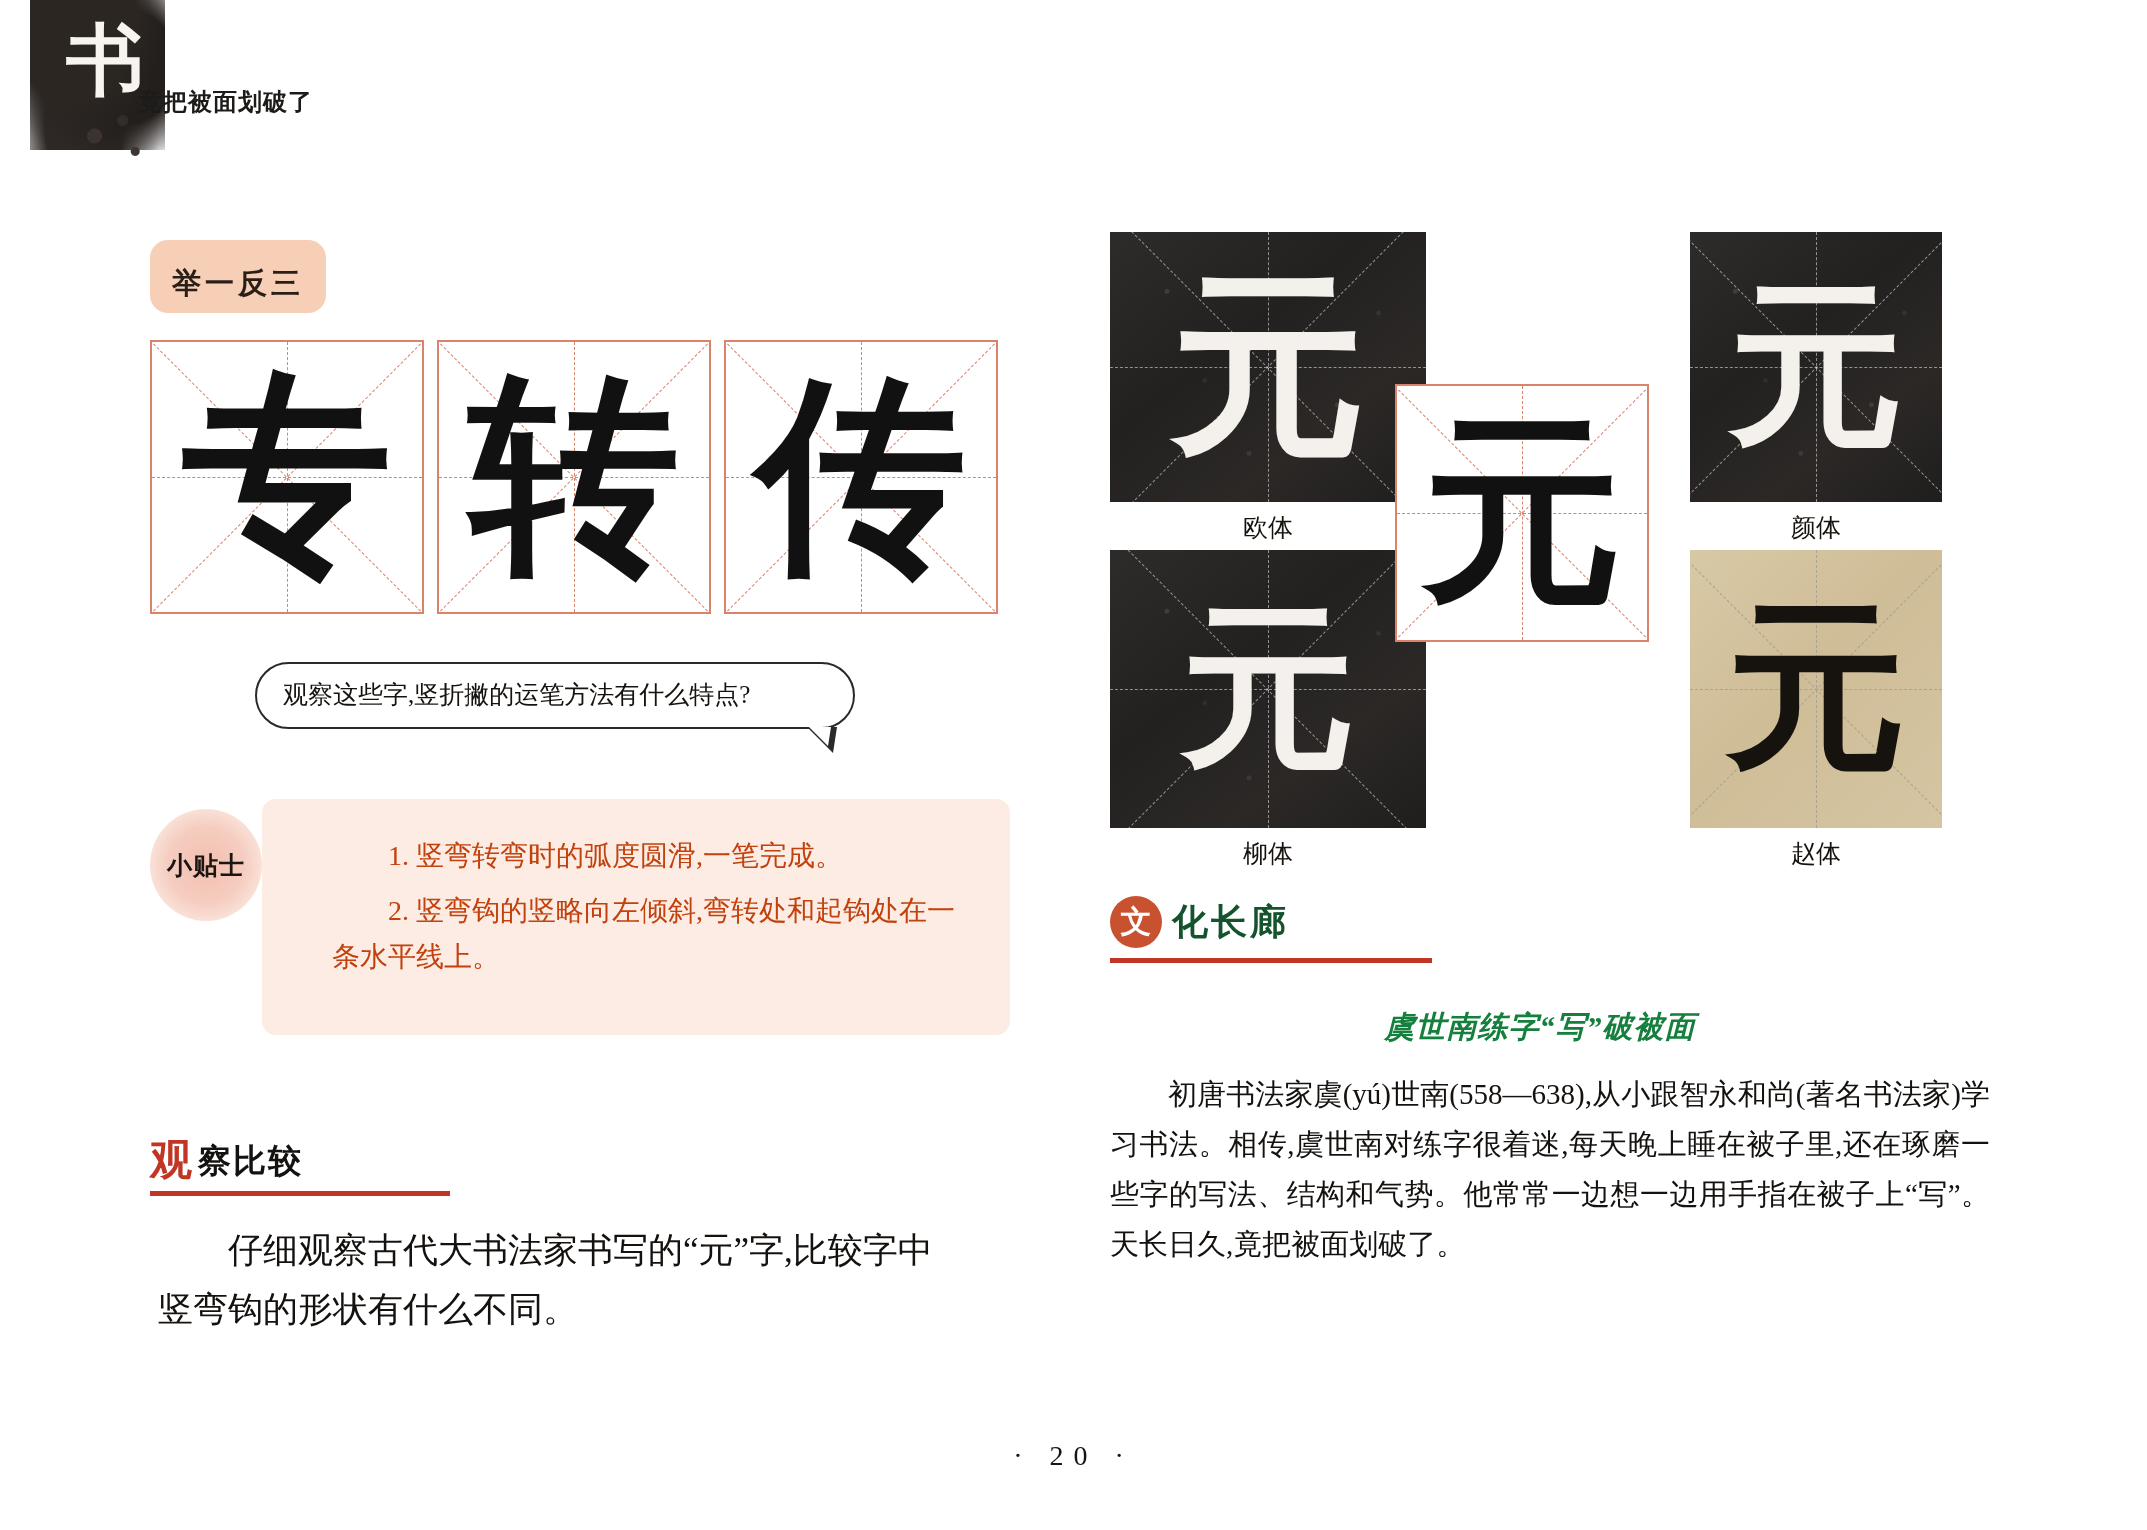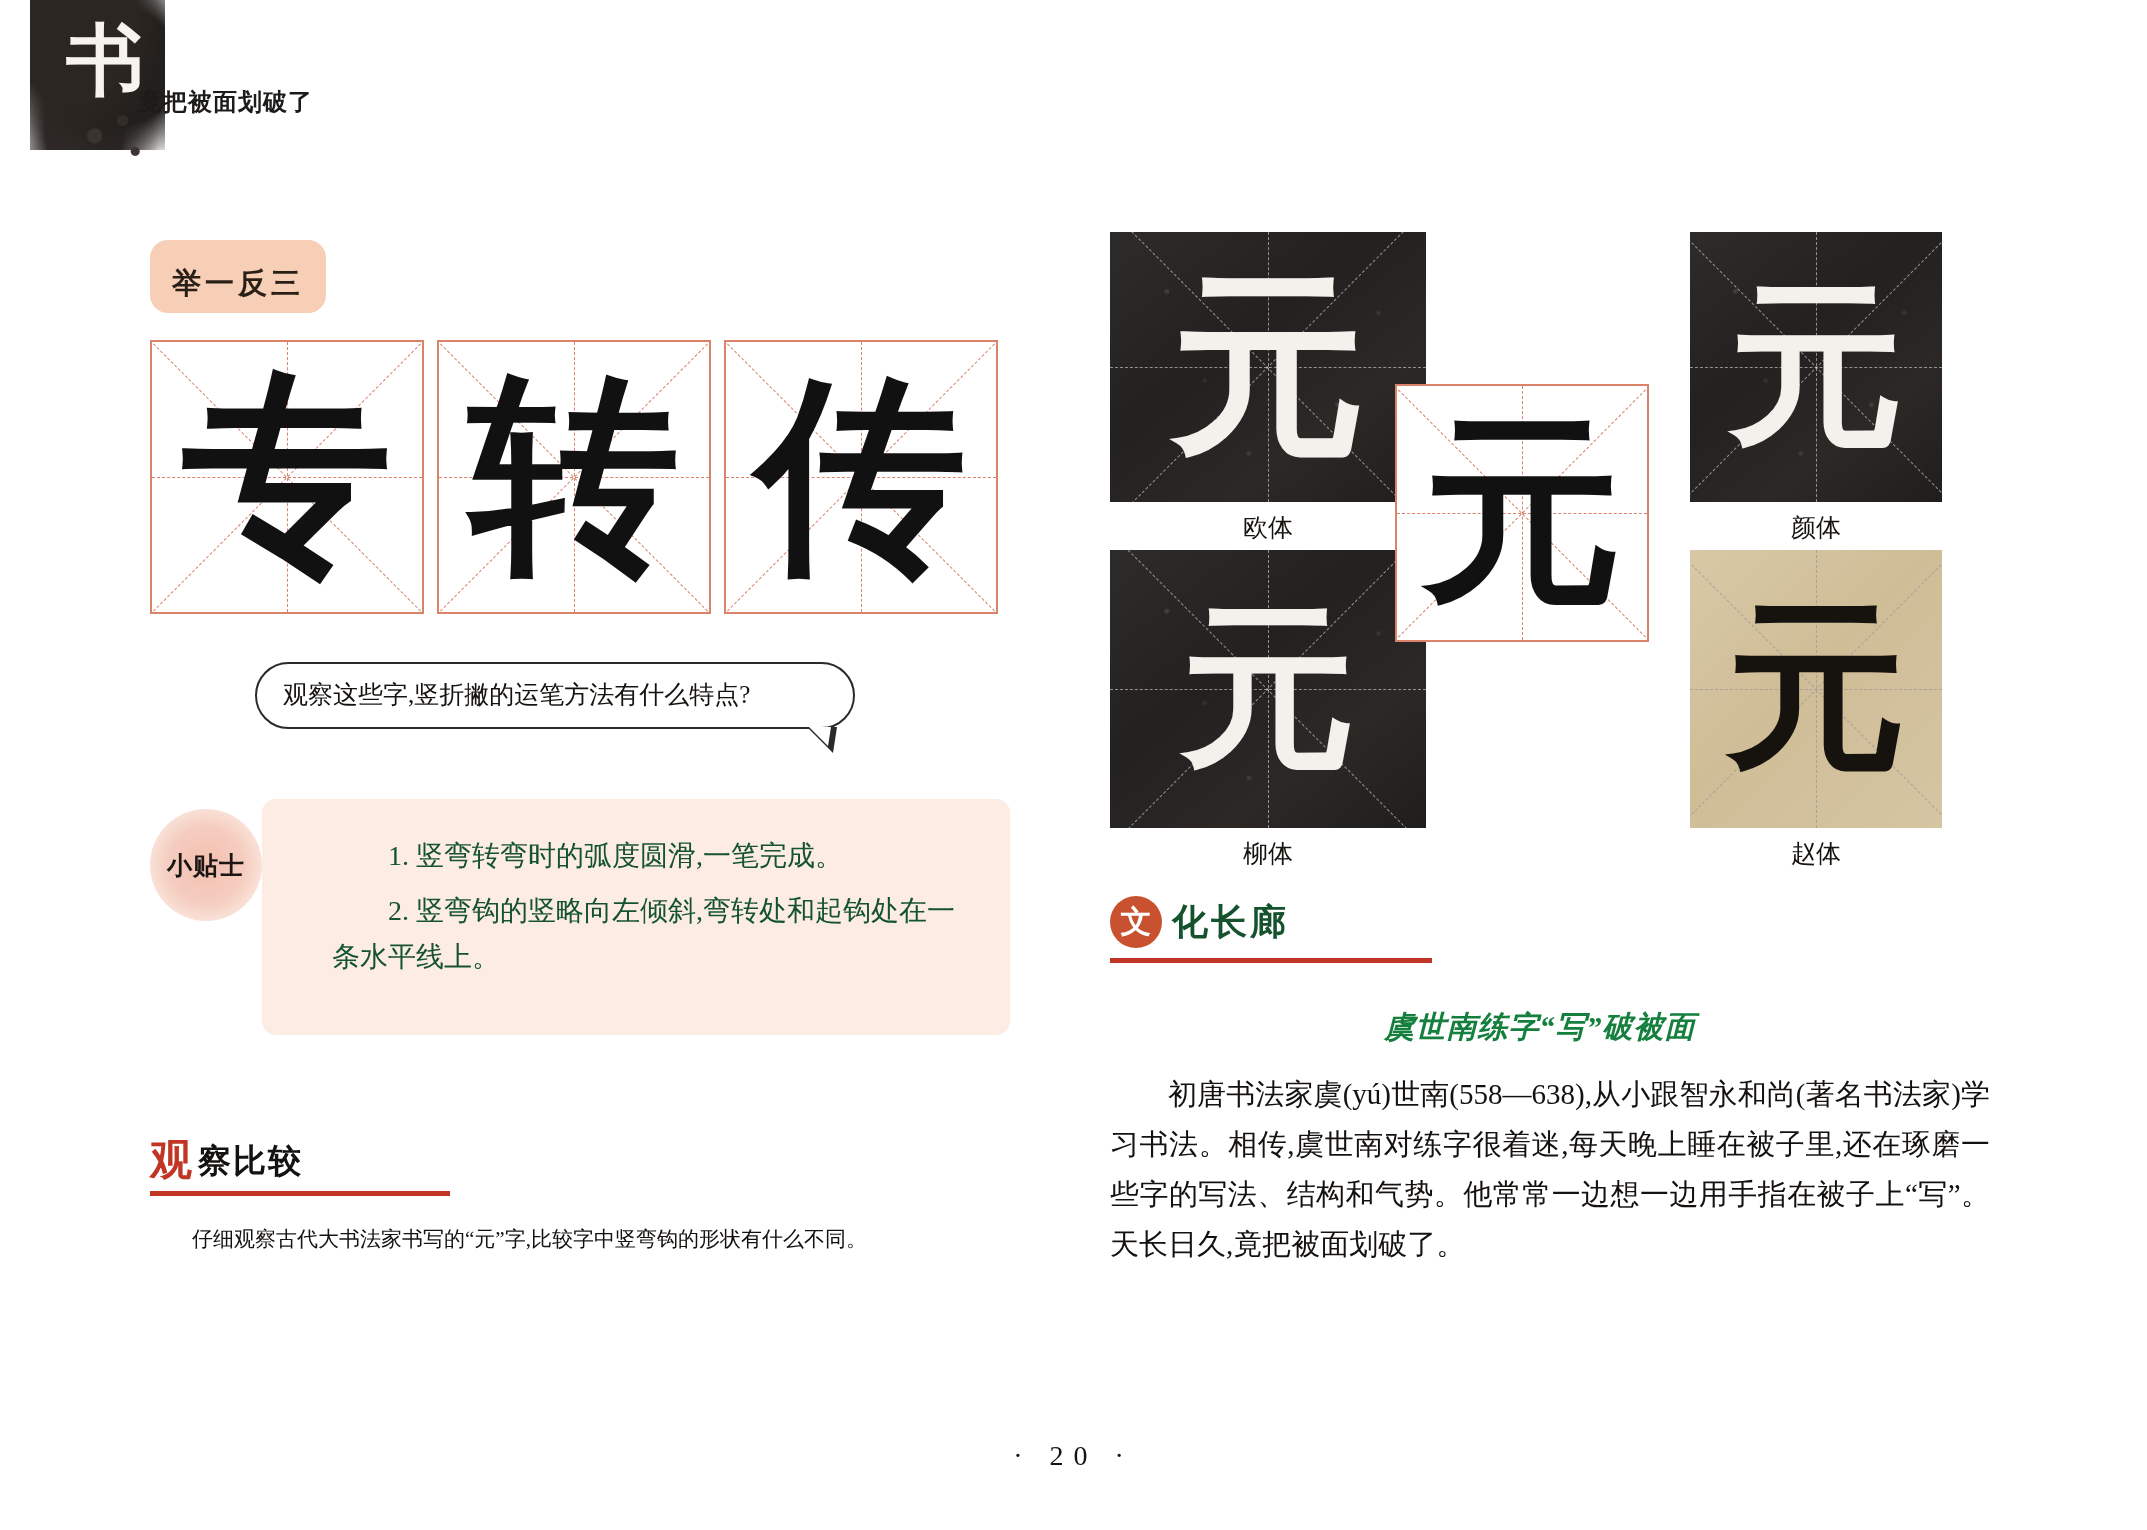--- a/index.html
+++ b/index.html
@@ -188,21 +188,21 @@
     border-radius: 14px;
     padding: 34px 46px 40px 70px;
     box-sizing: border-box;
     width: 748px;
   }
   #tips-body p {
     margin: 0 0 10px 0;
     font-size: 28px;
     line-height: 1.62;
     text-indent: 2em;
-    color: #14532d;
+    color: #c2410c;
   }
   #tips-body p:last-child { margin-bottom: 16px; }
 
   
   .sec-heading {
     position: relative;
     margin-top: 104px;
     width: 330px;
   }
   .sec-heading .row {
@@ -228,24 +228,25 @@
   .sec-heading .rule {
     margin-top: 10px;
     height: 5px;
     background: #c03523;
     width: 300px;
   }
 
   .body-para {
     margin-top: 26px;
     width: 780px;
-    font-size: 21px;
+    font-size: 35px;
     line-height: 1.68;
     text-indent: 2em;
     color: #14110f;
+    margin-left: 8px;
   }
 
   
   #right-col {
     position: absolute;
     left: 1110px;
     top: 232px;
     width: 920px;
   }
 

